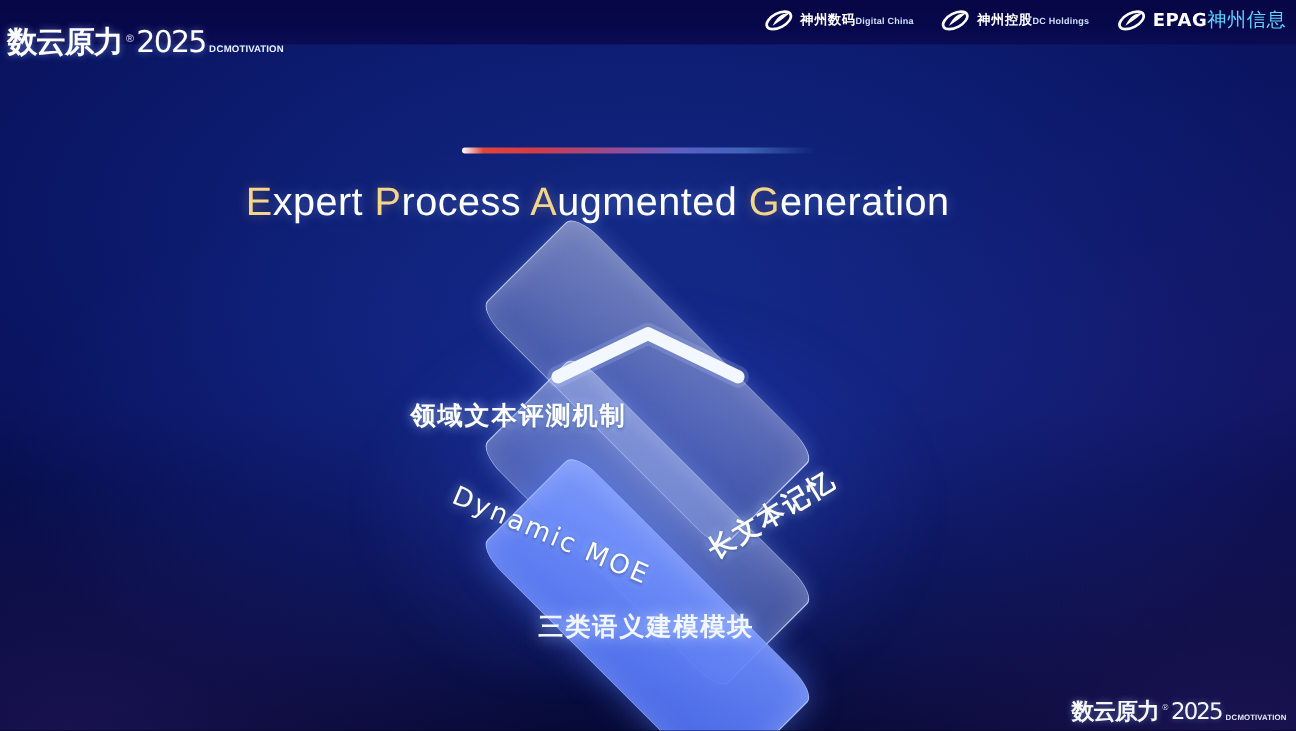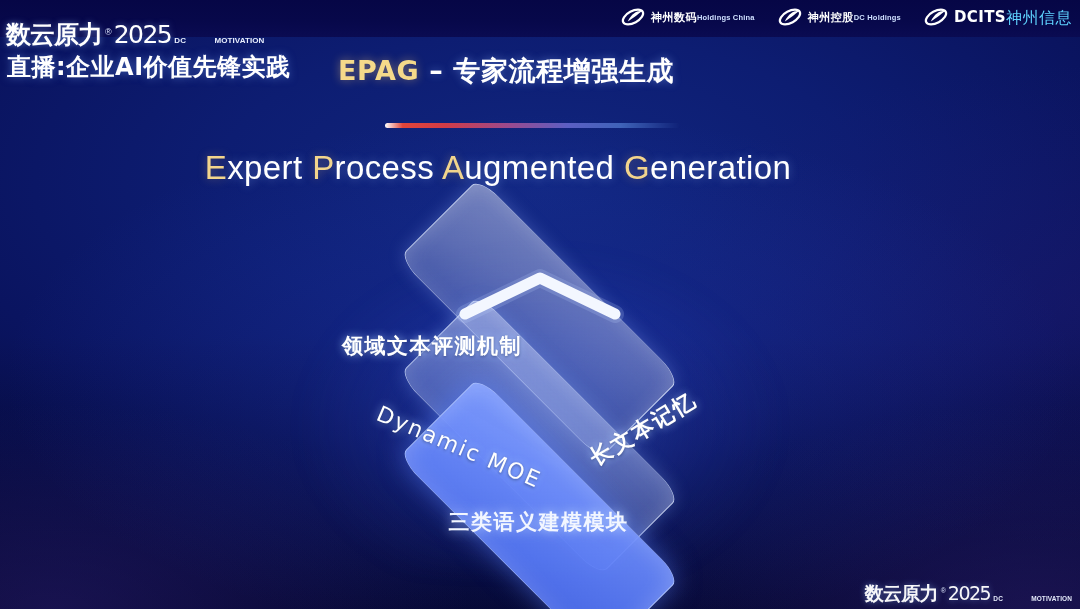--- a/index.html
+++ b/index.html
@@ -50,21 +50,21 @@
     font-size:25px; font-weight:400; color:#fff; line-height:27px;
     letter-spacing:-1.5px; font-family:"DejaVu Sans",sans-serif;
     text-shadow:0 0 6px rgba(150,190,255,.5);
     margin-top:20px;
   }
   .bl-dc{
     display:flex; line-height:8.5px;
     margin:0 0 3px 1px; color:#eaf0ff;
     font-size:8px; font-weight:700; letter-spacing:.3px;
   }
-  .bl-dc .m{ letter-spacing:.1px;margin-left:28px; }
+  .bl-dc .m{ letter-spacing:.1px; }
 
   .partner-logos{
     position:absolute; right:8px; top:4px;
     display:flex; align-items:center; gap:22px;
   }
   .plogo{ display:flex; align-items:center; gap:5px; }
   .swirl{ width:26px; height:26px; flex:0 0 26px; }
   .plogo-txt{ display:flex; line-height:11px; }
   .plogo-cn{ font-size:11px; font-weight:700; color:#ffffff; letter-spacing:.5px; }
   .plogo-en{ font-size:7.5px; font-weight:700; color:#cfe0ff; letter-spacing:.2px; }
@@ -247,21 +247,21 @@
 
       <div class="plogo">
         <span class="swirl">
           <svg width="26" height="26" viewBox="0 0 40 40">
             <ellipse cx="20" cy="20" rx="17" ry="9" transform="rotate(-28 20 20)" fill="none" stroke="#ffffff" stroke-width="3.4"></ellipse>
             <path d="M12 27 C18 14, 27 10, 33 11 C28 16, 22 20, 12 27 Z" fill="#ffffff"></path>
           </svg>
         </span>
         <span class="plogo-txt">
           <span class="plogo-cn">神州数码</span>
-          <span class="plogo-en">Holdings China</span>
+          <span class="plogo-en">Digital China</span>
         </span>
       </div>
 
       <div class="plogo">
         <span class="swirl">
           <svg width="26" height="26" viewBox="0 0 40 40">
             <ellipse cx="20" cy="20" rx="17" ry="9" transform="rotate(-28 20 20)" fill="none" stroke="#ffffff" stroke-width="3.4"></ellipse>
             <path d="M12 27 C18 14, 27 10, 33 11 C28 16, 22 20, 12 27 Z" fill="#ffffff"></path>
           </svg>
         </span>
@@ -272,33 +272,29 @@
       </div>
 
       <div class="plogo">
         <span class="swirl">
           <svg width="26" height="26" viewBox="0 0 40 40">
             <ellipse cx="20" cy="20" rx="17" ry="9" transform="rotate(-28 20 20)" fill="none" stroke="#ffffff" stroke-width="3.4"></ellipse>
             <path d="M12 27 C18 14, 27 10, 33 11 C28 16, 22 20, 12 27 Z" fill="#ffffff"></path>
           </svg>
         </span>
         <span class="plogo-txt">
-          <span class="plogo-cn big">DCITS</span>
+          <span class="plogo-cn big">EPAG</span>
           <span class="plogo-cn cyan">神州信息</span>
         </span>
       </div>
 
     </div>
   </div>
 
-  <div class="live-line">直播:企业AI价值先锋实践</div>
-
-  <div class="epag-title">
-    <span class="gold">EPAG</span><span class="wht"> – </span><span class="wht">专家流程增强生成</span>
-  </div>
+
 
   <div class="divider"></div>
 
   <div class="expanded">
     <span class="cap">E</span><span class="rest">xpert</span><span class="rest"> </span><span class="cap">P</span><span class="rest">rocess</span><span class="rest"> </span><span class="cap">A</span><span class="rest">ugmented</span><span class="rest"> </span><span class="cap">G</span><span class="rest">eneration</span>
   </div>
 
   <div class="watermark">
     <span class="bl-cn">数云原力</span>
     <span class="bl-reg">®</span>

